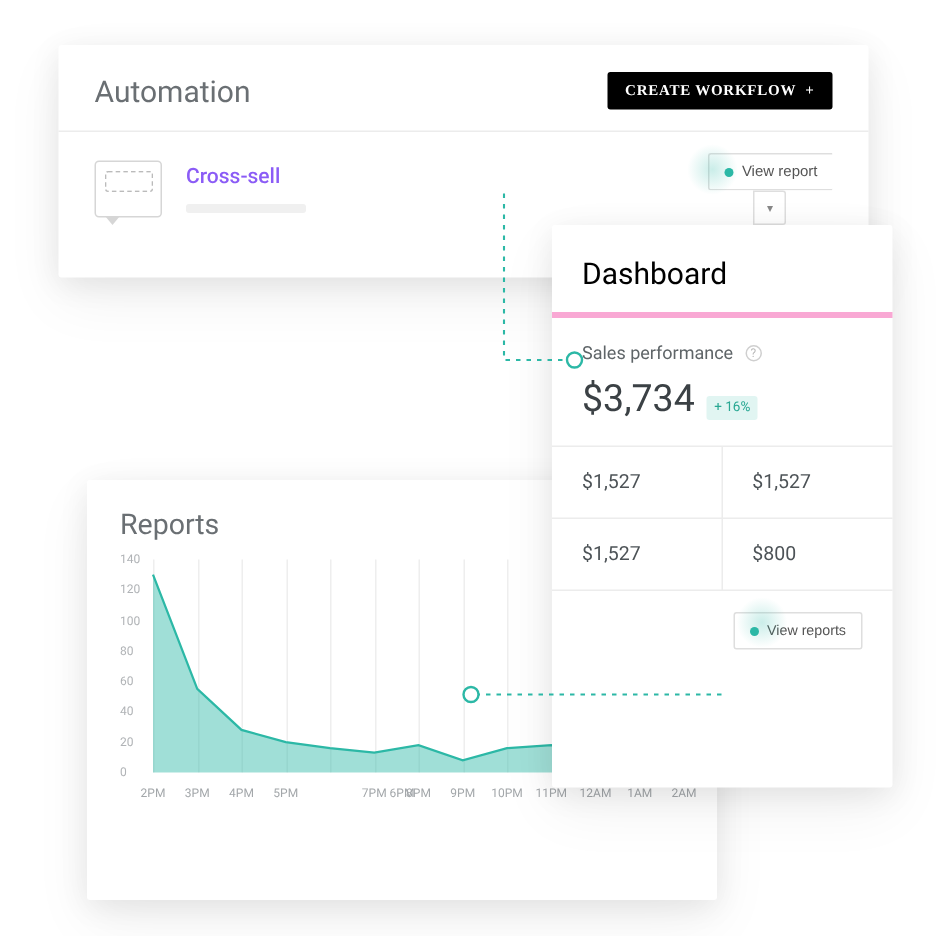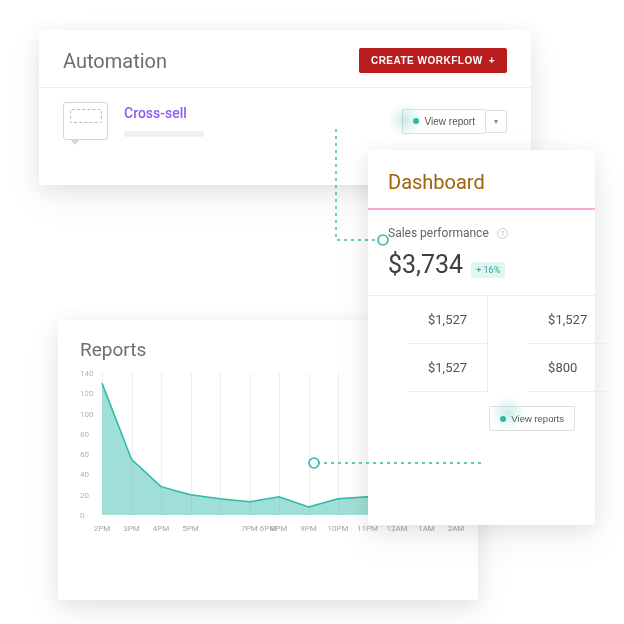--- a/index.html
+++ b/index.html
@@ -11,32 +11,32 @@
     overflow: hidden;
   }
   .card {
     position: absolute;
     background: #fff;
     box-shadow: 0 4px 20px rgba(0,0,0,0.08), 0 14px 40px rgba(0,0,0,0.06);
     border-radius: 2px;
   }
   
   .automation {
-    left: 39px; top: 30px; width: 492px; height: 155px;
+    left: 39px; top: 30px; width: 540px; height: 155px;
   }
   .automation-hdr {
     display: flex; align-items: center; justify-content: space-between;
     padding: 18px 24px 14px 24px;
     border-bottom: 1px solid #ececec;
   }
   .automation-title { font-size: 20px; font-weight: 400; color: #6a6f73; }
   .create-btn {
-    background: #b91c1c; color: #fff; font-size: 10px; font-weight: 600;
+    background: #000000; color: #fff; font-size: 10px; font-weight: 600;
     letter-spacing: 0.5px; padding: 7px 12px; border: none; border-radius: 2px;
-    display: flex; align-items: center; gap: 6px; cursor: pointer;
+    display: flex; align-items: center; gap: 6px; cursor: pointer; font-family: Liberation Serif, serif;
   }
   .automation-row {
     display: flex; align-items: center; padding: 14px 24px 24px 24px;
   }
   .wf-icon {
     width: 45px; height: 38px; border: 1px solid #d6d6d6; border-radius: 3px;
     position: relative; margin-right: 16px;
   }
   .wf-icon::before {
     content: ""; position: absolute; left: 6px; top: 6px;
@@ -46,21 +46,21 @@
     content: ""; position: absolute; left: 6px; bottom: -6px;
     width: 0; height: 0; border-left: 5px solid transparent; border-right: 5px solid transparent;
     border-top: 6px solid #d6d6d6;
   }
   .wf-name-block { flex: 1; }
   .wf-name { font-size: 14px; font-weight: 500; color: #8b5cf6; }
   .wf-name-line {
     height: 6px; background: #f0f0f0; border-radius: 2px; margin-top: 10px; width: 80px;
   }
   .view-report-group {
-    display: flex; align-items: center; position: relative;
+    display: flex; align-items: center; position: relative; flex-direction: column;
   }
   .view-report-btn {
     display: flex; align-items: center; gap: 6px;
     border: 1px solid #dedede; border-right: none; padding: 6px 10px; font-size: 10px; color: #555;
     border-radius: 2px 0 0 2px; background: #fff; cursor: pointer;
   }
   .dot-green { width: 6px; height: 6px; border-radius: 50%; background: #2cb8a6; display: inline-block; }
   .view-report-caret {
     border: 1px solid #dedede; padding: 6px 8px; font-size: 8px; color: #888;
     border-radius: 0 2px 2px 0; background: #fff; cursor: pointer;
@@ -88,43 +88,42 @@
   .chart { position: relative; width: 376px; height: 160px; }
   .y-tick { position: absolute; left: 0; font-size: 8px; color: #b0b3b6; transform: translateY(-50%); }
   .grid-v { position: absolute; top: 0; bottom: 18px; width: 1px; background: #eee; }
   .x-tick { position: absolute; bottom: 0; font-size: 8px; color: #a3a7aa; transform: translateX(-50%); }
 
   
   .dashboard {
     left: 368px; top: 150px; width: 227px; height: 375px;
   }
   .dash-title {
-    font-size: 20px; font-weight: 400; color: #a16207;
-    padding: 20px 20px 14px 20px; border-bottom: 2px solid #f9a8d4;
+    font-size: 20px; font-weight: 400; color: #000000;
+    padding: 20px 20px 14px 20px; border-bottom: 4px solid #f9a8d4;
   }
   .sales-label {
     display: flex; align-items: center; gap: 8px;
     font-size: 12px; color: #5f6568; padding: 16px 20px 0 20px;
   }
   .q-icon {
     width: 11px; height: 11px; border: 1px solid #cfcfcf; border-radius: 50%;
     font-size: 8px; color: #bbb; display: flex; align-items: center; justify-content: center;
   }
   .big-row { display: flex; align-items: baseline; gap: 8px; padding: 10px 20px 16px 20px; border-bottom: 1px solid #ececec; }
   .big-val { font-size: 25px; color: #3b4145; font-weight: 400; }
   .delta-badge {
     font-size: 9px; color: #29a893;
     background: rgba(44,184,166,0.14);
     padding: 3px 5px; border-radius: 2px;
   }
   .stat-grid { display: grid; grid-template-columns: 1fr 1fr; }
   .stat-cell {
     padding: 16px 20px; font-size: 13px; color: #4d5357;
     border-bottom: 1px solid #ececec;
-    margin-left: 40px;
   }
   .stat-cell:nth-child(odd) { border-right: 1px solid #ececec; }
   .dash-footer { padding: 14px 20px; display: flex; justify-content: flex-end; position: relative; }
   .view-reports-btn {
     display: flex; align-items: center; gap: 5px;
     border: 1px solid #dedede; background: #fff; font-size: 9.5px; color: #555;
     padding: 6px 10px; border-radius: 2px; cursor: pointer;
   }
 
   

